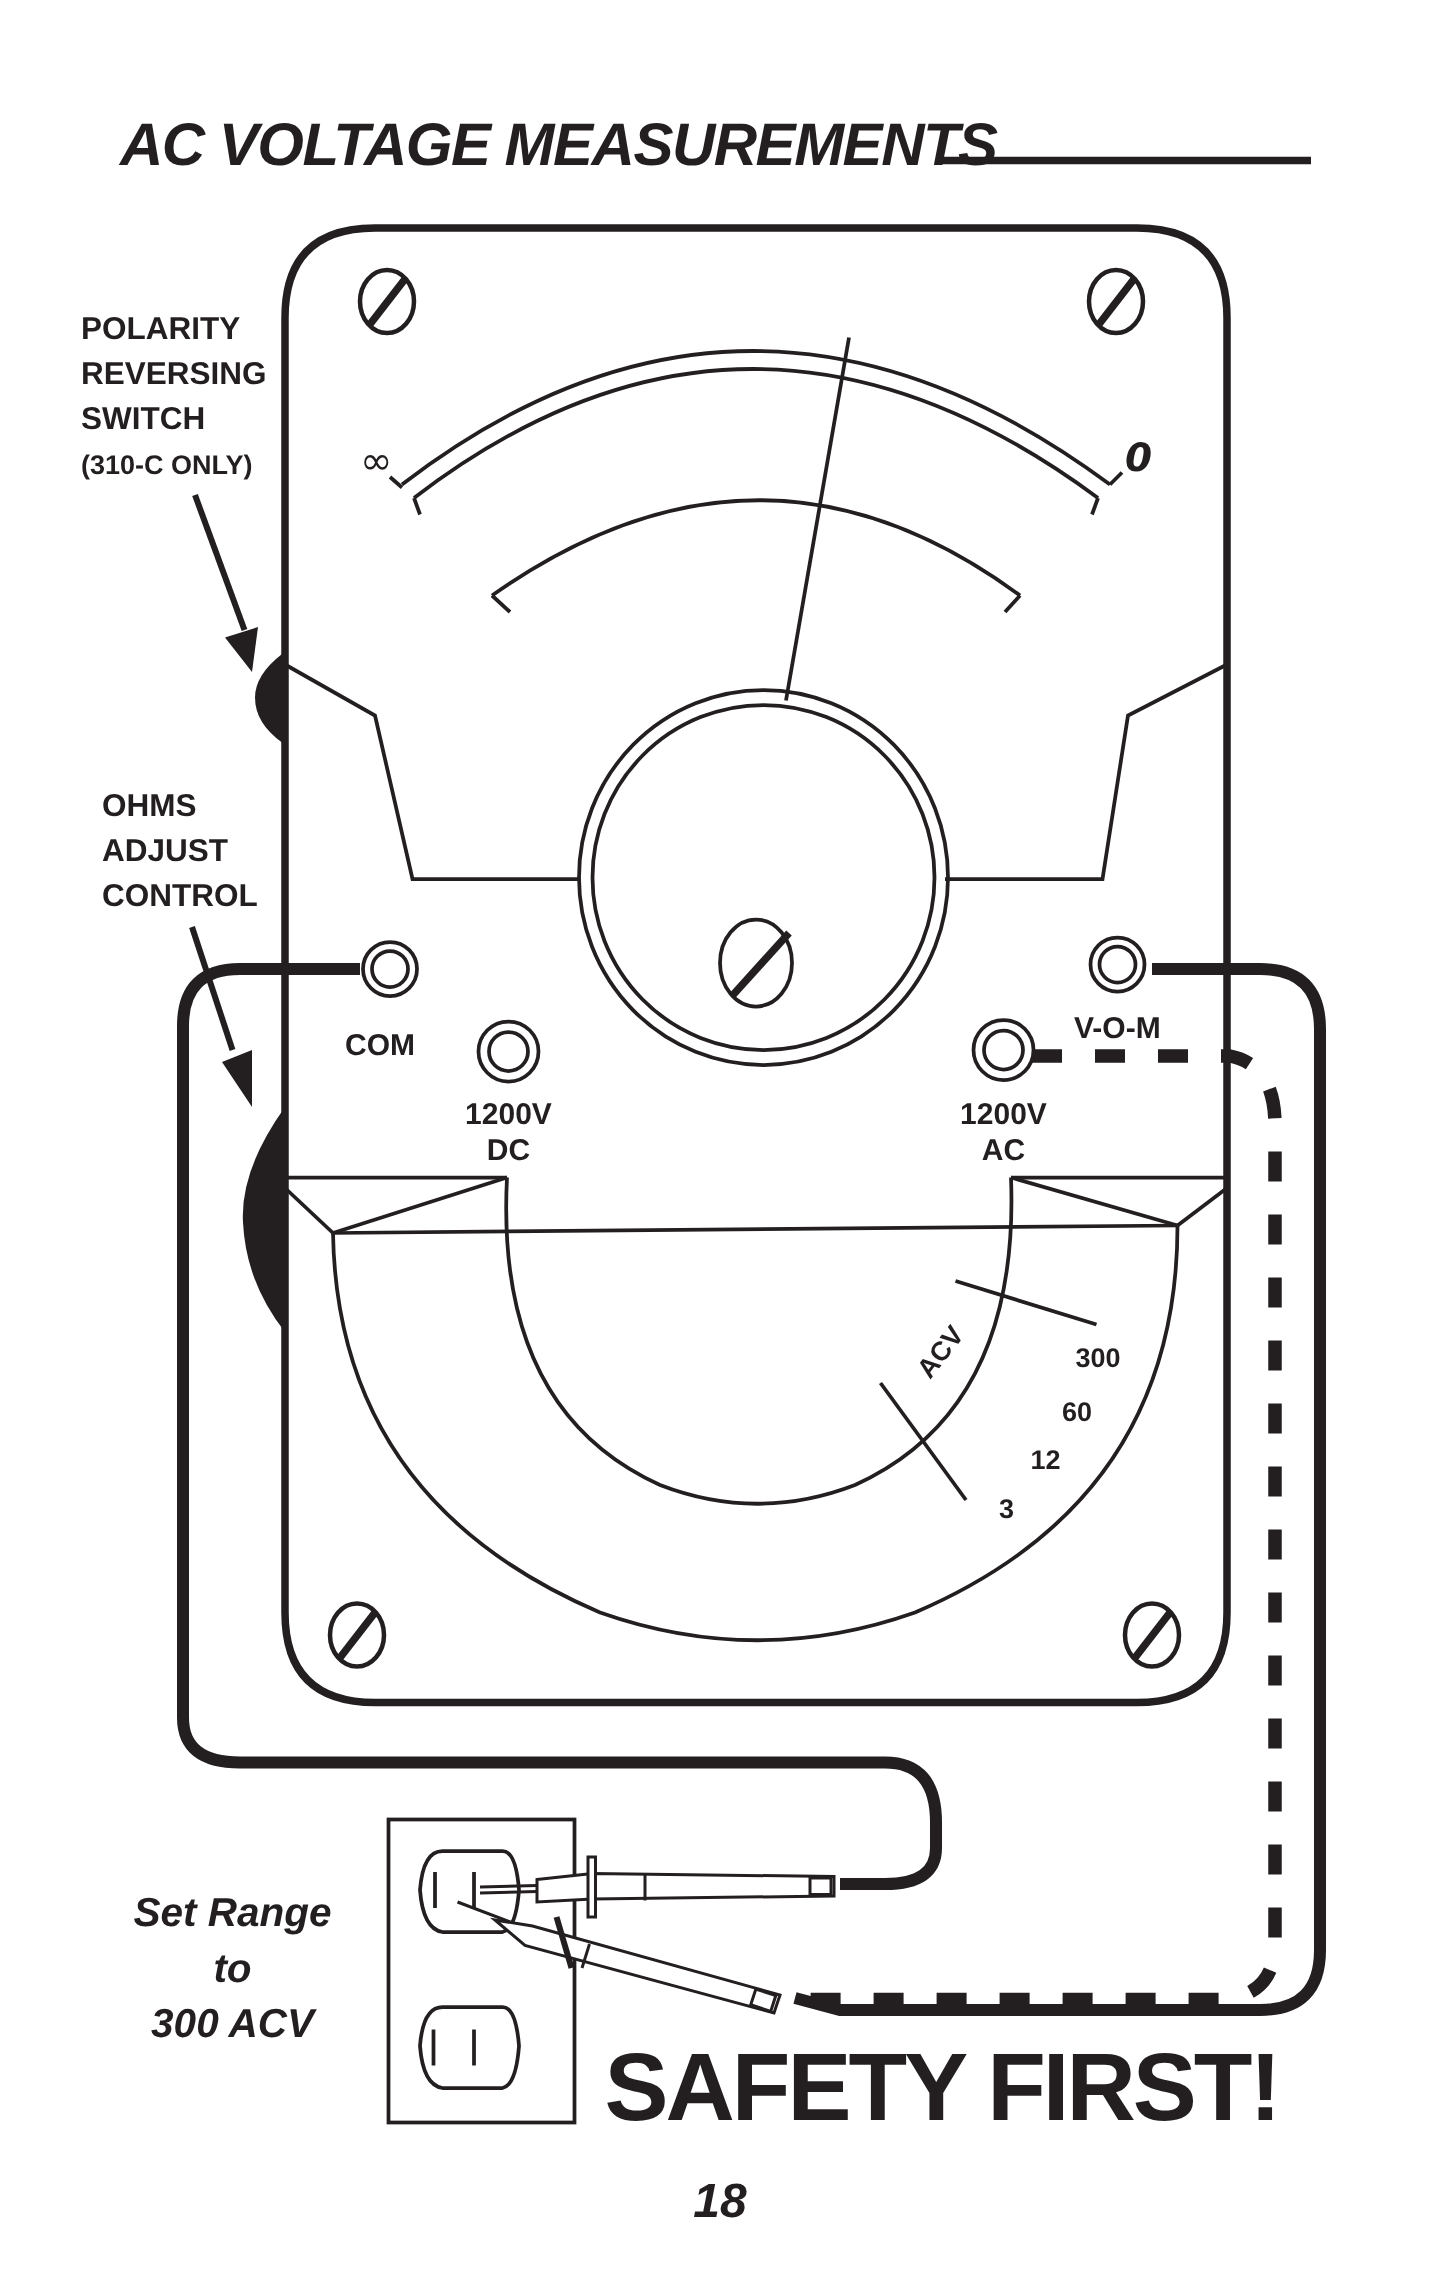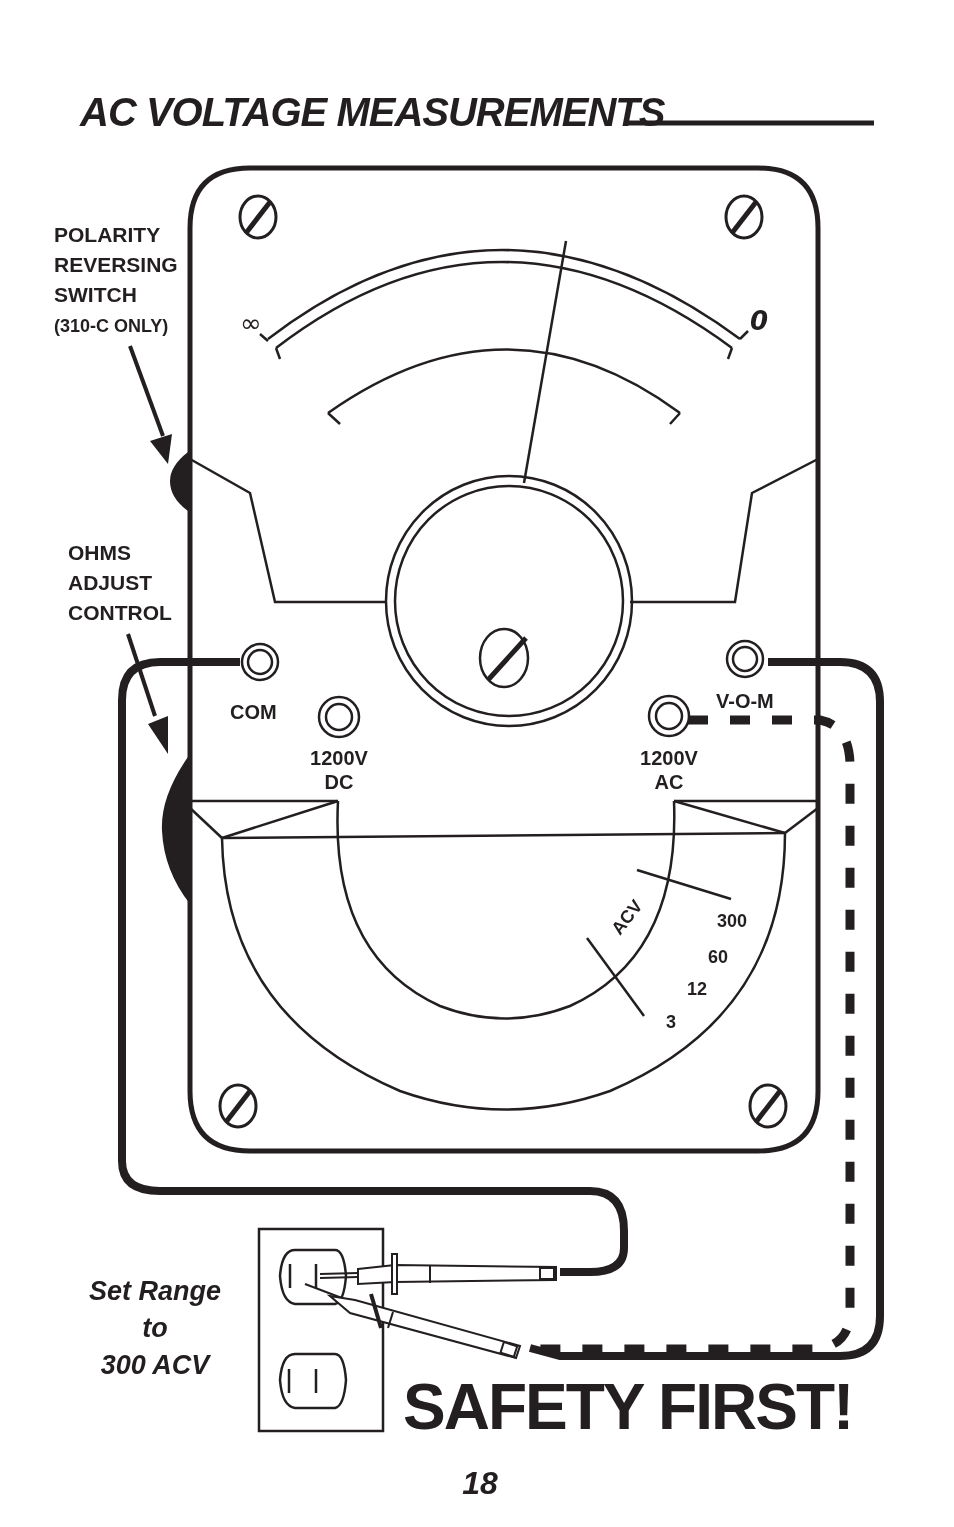--- a/index.html
+++ b/index.html
@@ -1,17 +1,17 @@
 <!DOCTYPE html>
 <html><head>
   <meta charset="utf-8">
   <style>
     html, body { margin: 0; padding: 0; background: #ffffff; }
     body { width: 954px; height: 1527px; position: relative; overflow: hidden; }
-    #page { position: absolute; left: 0; top: 16px; width: 954px; height: 1325px; }
+    #page { position: absolute; left: 0; top: 0; width: 954px; height: 1325px; }
     svg text { fill: #231f20; }
     .title { font-family: "Liberation Sans", sans-serif; font-weight: bold; font-style: italic; font-size: 40px; letter-spacing: -1px; }
     .callout { font-family: "Liberation Sans", sans-serif; font-weight: bold; font-size: 21px; }
     .callout-small { font-family: "Liberation Sans", sans-serif; font-weight: bold; font-size: 18px; }
     .jack { font-family: "Liberation Sans", sans-serif; font-weight: bold; font-size: 20px; }
     .dial { font-family: "Liberation Sans", sans-serif; font-weight: bold; font-size: 18px; }
     .note { font-family: "Liberation Sans", sans-serif; font-weight: bold; font-style: italic; font-size: 27px; }
     .safety { font-family: "Liberation Sans", sans-serif; font-weight: bold; font-size: 64px; letter-spacing: -2px; }
     .pagenum { font-family: "Liberation Sans", sans-serif; font-weight: bold; font-style: italic; font-size: 32px; }
     .scale-sym { font-family: "DejaVu Sans", sans-serif; font-size: 26px; }

